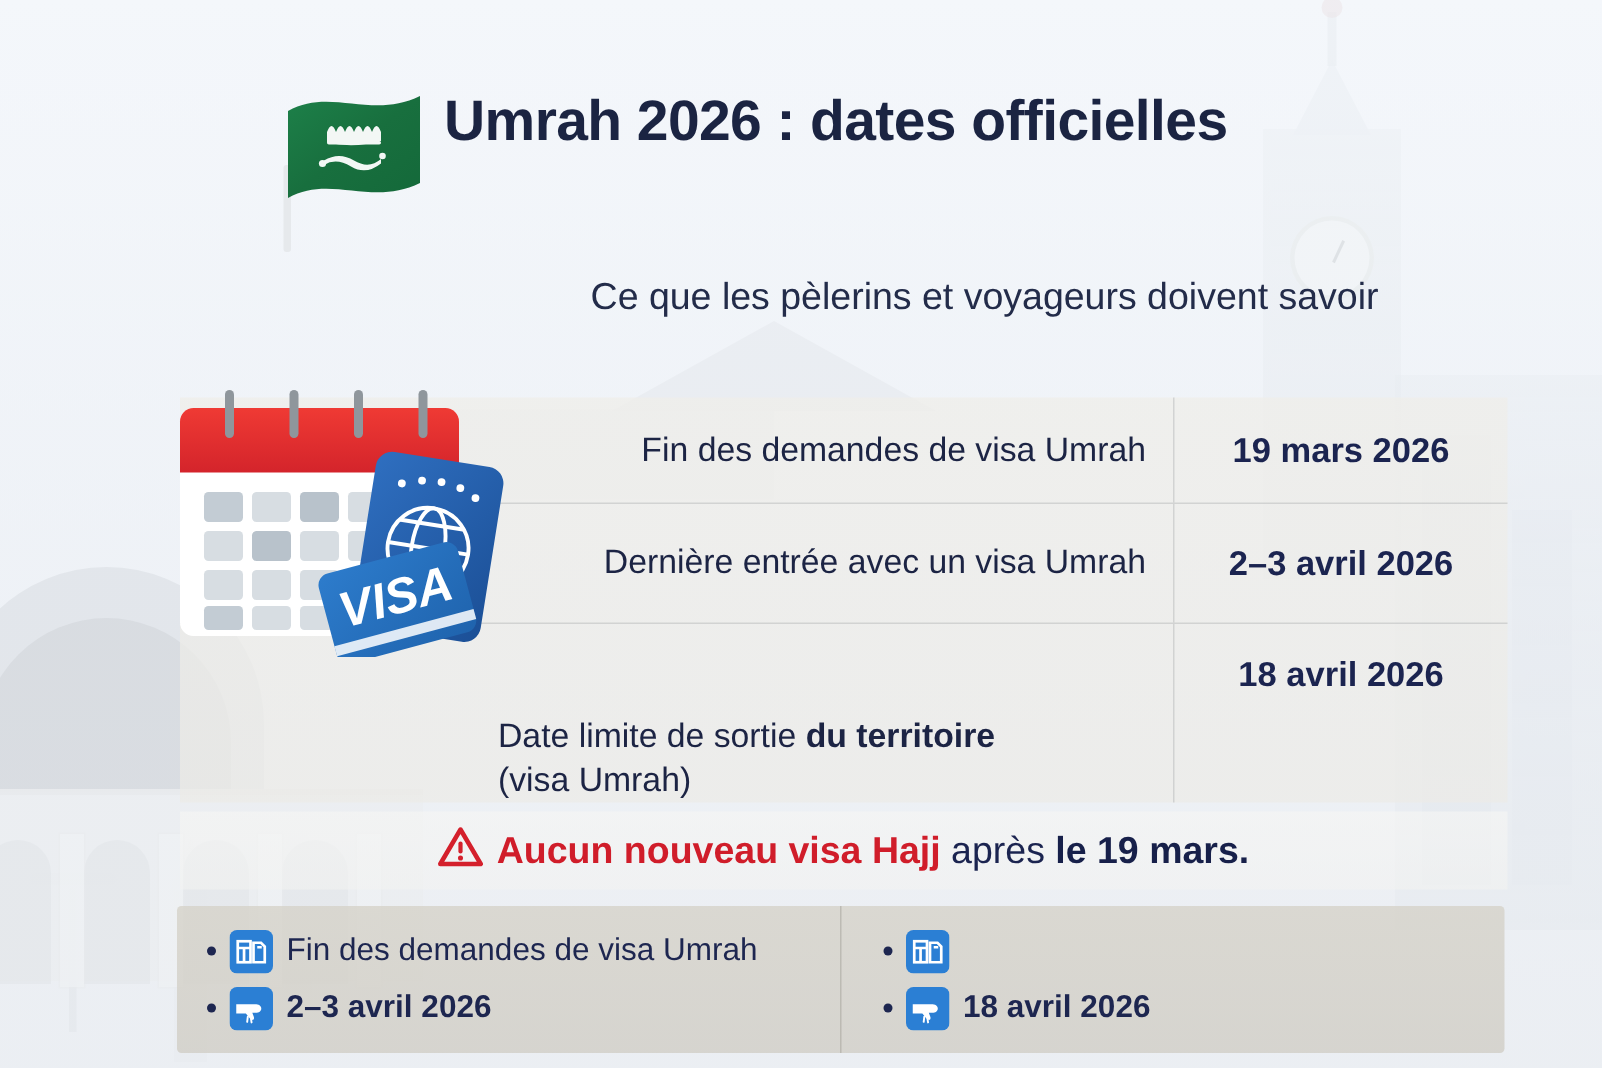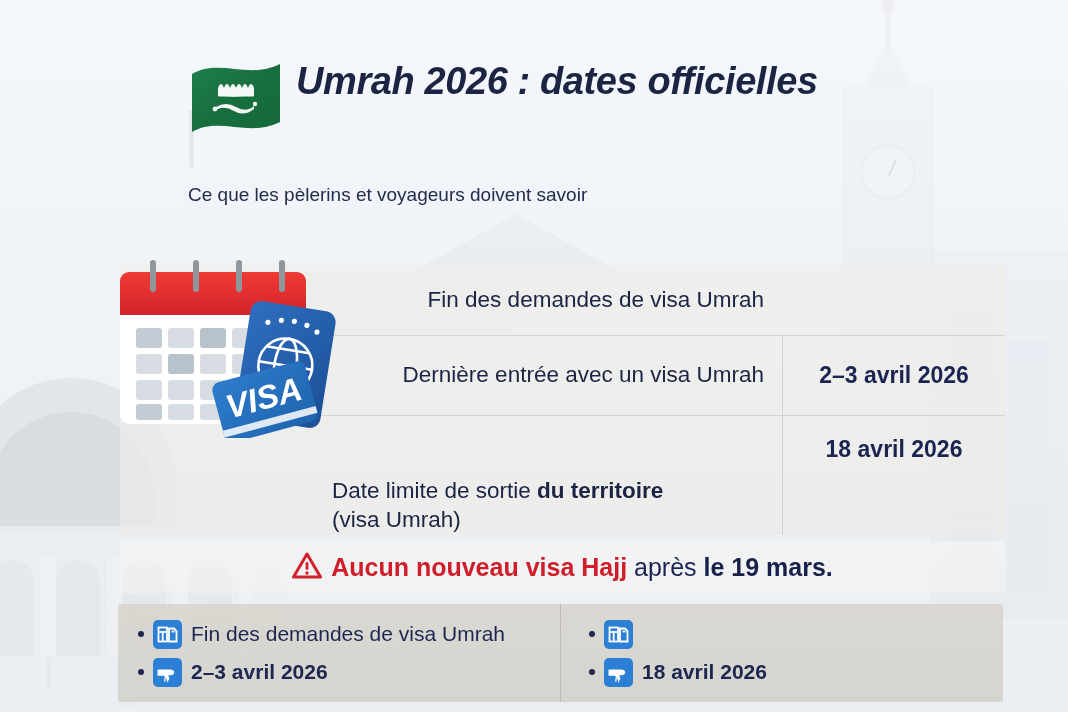--- a/index.html
+++ b/index.html
@@ -164,28 +164,28 @@
   }
 
   .flag {
     position: absolute; left: 176px; top: 52px; width: 114px; height: 116px;
   }
   .flag svg { display: block; }
 
   .title {
     position: absolute; left: 296px; top: 58px; width: 660px;
     font-size: 38px; font-weight: 700; line-height: 1.24;
-    color: #1b2442; letter-spacing: -0.4px; font-style: italic;
+    color: #1b2442; letter-spacing: -0.4px;
   }
   .title .l2 { display: block; }
 
   .subtitle {
-    position: absolute; left: 188px; top: 184px; width: 760px;
-    text-align: left;
-    font-size: 19px; font-weight: 400; color: #232c4a;
+    position: absolute; left: 159px; top: 184px; width: 760px;
+    text-align: right;
+    font-size: 25px; font-weight: 400; color: #232c4a;
   }
 
   
   .panel {
     position: absolute; left: 120px; top: 265px; width: 885px; height: 270px;
     background: linear-gradient(180deg, rgba(239,238,234,.78) 0%, rgba(236,235,231,.72) 100%);
   }
 
   .row {
     position: absolute; left: 0; width: 885px;
@@ -327,20 +327,21 @@
       <span class="l1">Umrah 2026 : dates officielles</span>
     </div>
 
     <div class="subtitle">Ce que les pèlerins et voyageurs doivent savoir</div>
   </div>
 
   <div class="panel">
 
     <div class="row row-1">
       <div class="cell-label">Fin des demandes de visa Umrah</div>
+      <div class="cell-date">19 mars 2026</div>
     </div>
 
     <div class="row row-2">
       <div class="cell-label">Dernière entrée avec un visa Umrah</div>
       <div class="cell-date">2–3 avril 2026</div>
     </div>
 
     <div class="row row-3">
       <div class="cell-label">
         <span>

